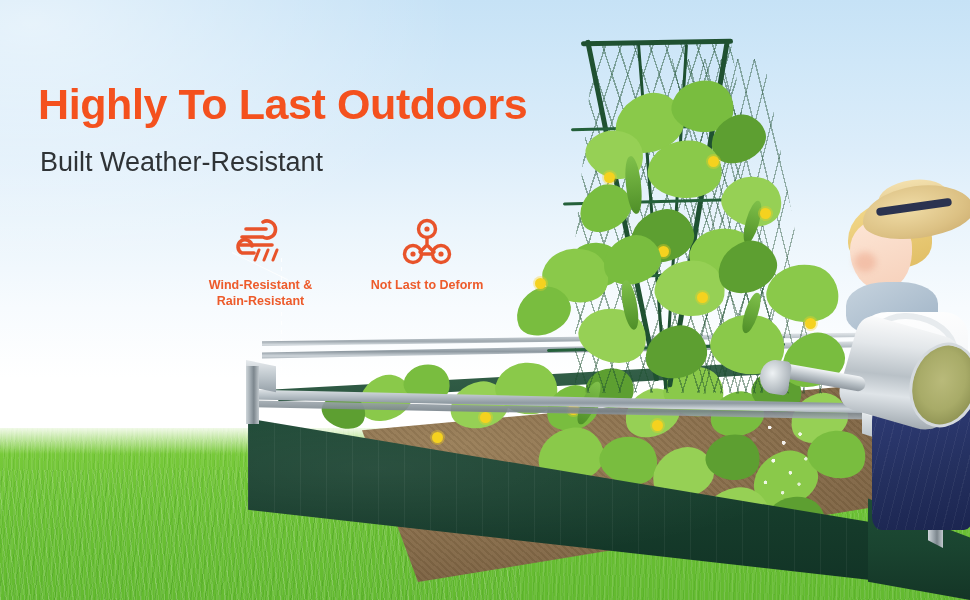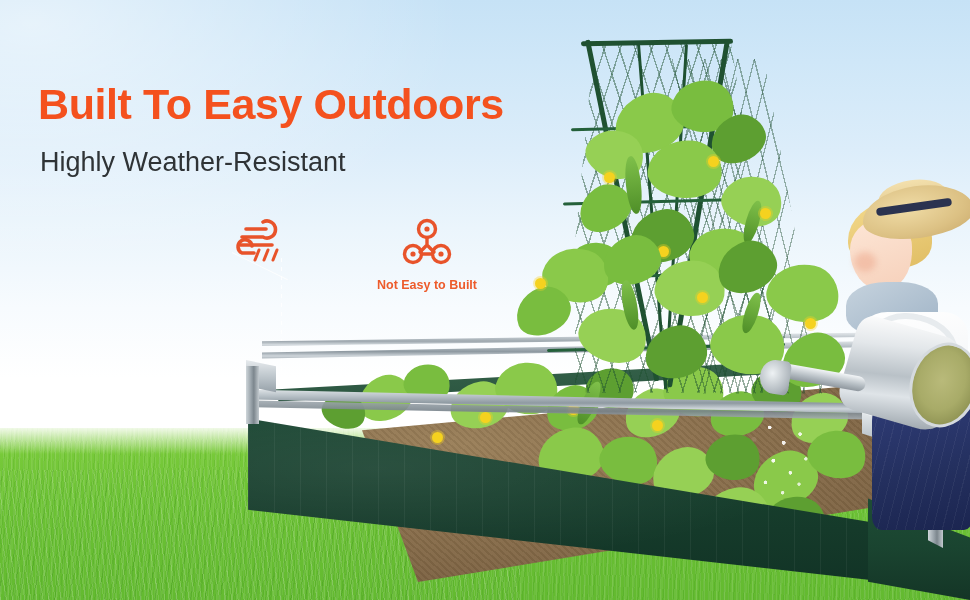--- a/index.html
+++ b/index.html
@@ -425,50 +425,54 @@
 
   <div class="can">
     <div class="can-handle"></div>
     <div class="can-body"></div>
     <div class="can-mouth"></div>
     <div class="can-spout"></div>
     <div class="can-rose"></div>
   </div>
   <div class="water"></div>
 
-  <div class="headline">Built To  Easy Outdoors</div>
-  <div class="subhead">Highly Weather-Resistant</div>
+  <div class="headline">Highly To  Last Outdoors</div>
+  <div class="subhead">Built Weather-Resistant</div>
 
   <div class="features">
 
 
     <div class="feat" id="feat-wind">
       <div class="ico">
         <svg width="58" height="50" viewBox="0 0 58 50" fill="none" stroke="#E8532A" stroke-width="3.6" stroke-linecap="round">
           <path d="M14 12 H34"></path>
           <path d="M10 20 H31 A8.5 8.5 0 1 0 31 5"></path>
           <path d="M8 28 H40"></path>
           <path d="M22 36 H10 A7 7 0 1 1 20 29"></path>
           <path d="M27 33 L23 43" stroke-width="3"></path>
           <path d="M36 33 L32 43" stroke-width="3"></path>
           <path d="M45 33 L41 43" stroke-width="3"></path>
         </svg>
+      </div>
+      <div class="cap">
+        <span>Wind-Resistant &amp;</span><br>
+        <span>Rain-Resistant</span>
       </div>
     </div>
 
     <div class="feat" id="feat-deform">
       <div class="ico">
         <svg width="50" height="50" viewBox="0 0 50 50" fill="none" stroke="#E8532A" stroke-width="3.4">
           <circle cx="25" cy="12" r="8.5"></circle>
           <circle cx="11" cy="37" r="8.5"></circle>
           <circle cx="39" cy="37" r="8.5"></circle>
           <path d="M25 20.5 L25 28 L18 35 M25 28 L32 35" stroke-linecap="round"></path>
           <path d="M19.5 37 H30.5" stroke-linecap="round"></path>
           <circle cx="25" cy="12" r="2.6" fill="#E8532A" stroke="none"></circle>
           <circle cx="11" cy="37" r="2.6" fill="#E8532A" stroke="none"></circle>
           <circle cx="39" cy="37" r="2.6" fill="#E8532A" stroke="none"></circle>
         </svg>
       </div>
-      <div class="cap">Not Easy to Built</div>
+      <div class="cap">Not Last to Deform</div>
     </div>
 
   </div>
 </div>
 
 </body></html>

